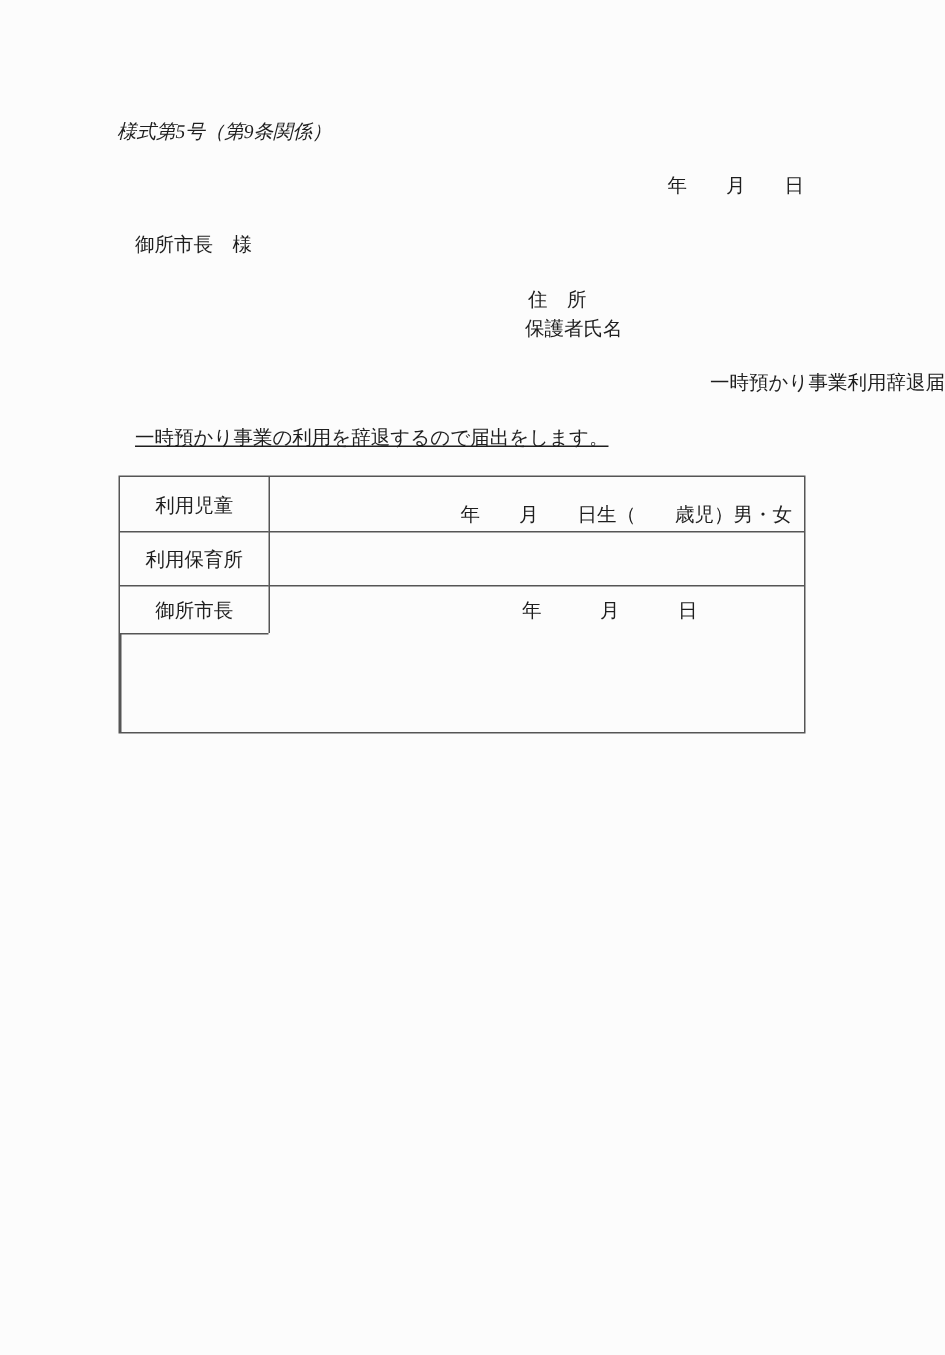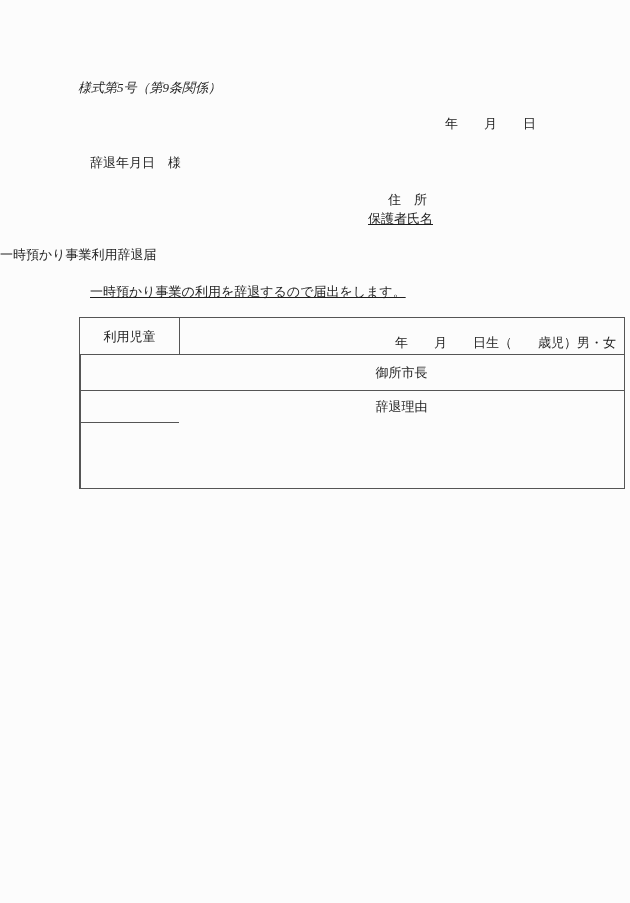--- a/index.html
+++ b/index.html
@@ -15,30 +15,30 @@
     color: #1e1e1e;
     font-size: 13px;
     line-height: 17px;
     overflow: hidden;
   }
   .abs { position: absolute; white-space: pre; }
 
   .form-number   { left: 78px;  top: 79px; font-style: italic; }
   .date-line     { left: 445px; top: 115px; }
   .addressee     { left: 90px;  top: 154px; }
-  .address-label { left: 352px; top: 191px; margin-left: 36px; }
-  .guardian      { left: 368px; top: 210px; text-decoration: underline; }
-  .form-title    { left: 0; top: 246px; width: 630px; text-align: left; white-space: pre; }
+  .address-label { left: 352px; top: 191px; }
+  .guardian      { left: 350px; top: 210px; }
+  .form-title    { left: 0; top: 246px; width: 630px; text-align: right; white-space: pre; }
   .body-text     { left: 90px;  top: 283px; text-decoration: underline; }
 
   .form-table {
     position: absolute;
     left: 79px;
     top: 317px;
-    width: 546px;
+    width: 458px;
     border: 1px solid #555;
     display: grid;
     grid-template-columns: 99px 1fr;
     grid-template-rows: 36px 36px 32px 66px;
     box-sizing: border-box;
   }
   .form-table > div {
     box-sizing: border-box;
     overflow: hidden;
     white-space: pre;
@@ -65,34 +65,34 @@
     padding-left: 168px;
   }
 </style>
 </head>
 <body>
 
 <div class="abs form-number">様式第5号（第9条関係）</div>
 
 <div class="abs date-line">年　　月　　日</div>
 
-<div class="abs addressee">辞退年月日　様</div>
+<div class="abs addressee">御所市長　様</div>
 
 <div class="abs address-label">住　所</div>
 
 <div class="abs guardian">保護者氏名</div>
 
 <div class="abs form-title">一時預かり事業利用辞退届</div>
 
 <div class="abs body-text">一時預かり事業の利用を辞退するので届出をします。</div>
 
 <div class="form-table">
   <div class="cell-label">利用児童</div>
   <div class="cell-value cell-child">年　　月　　日生（　　歳児）男・女</div>
 
+  <div class="cell-label row2">利用保育所</div>
   <div class="cell-value row2"></div>
 
   <div class="cell-label row2">御所市長</div>
   <div class="cell-value row2 cell-wdate">年　　　月　　　日</div>
 
-  <div class="cell-label row2">辞退理由</div>
   <div class="cell-value row2"></div>
 </div>
 
 </body></html>

